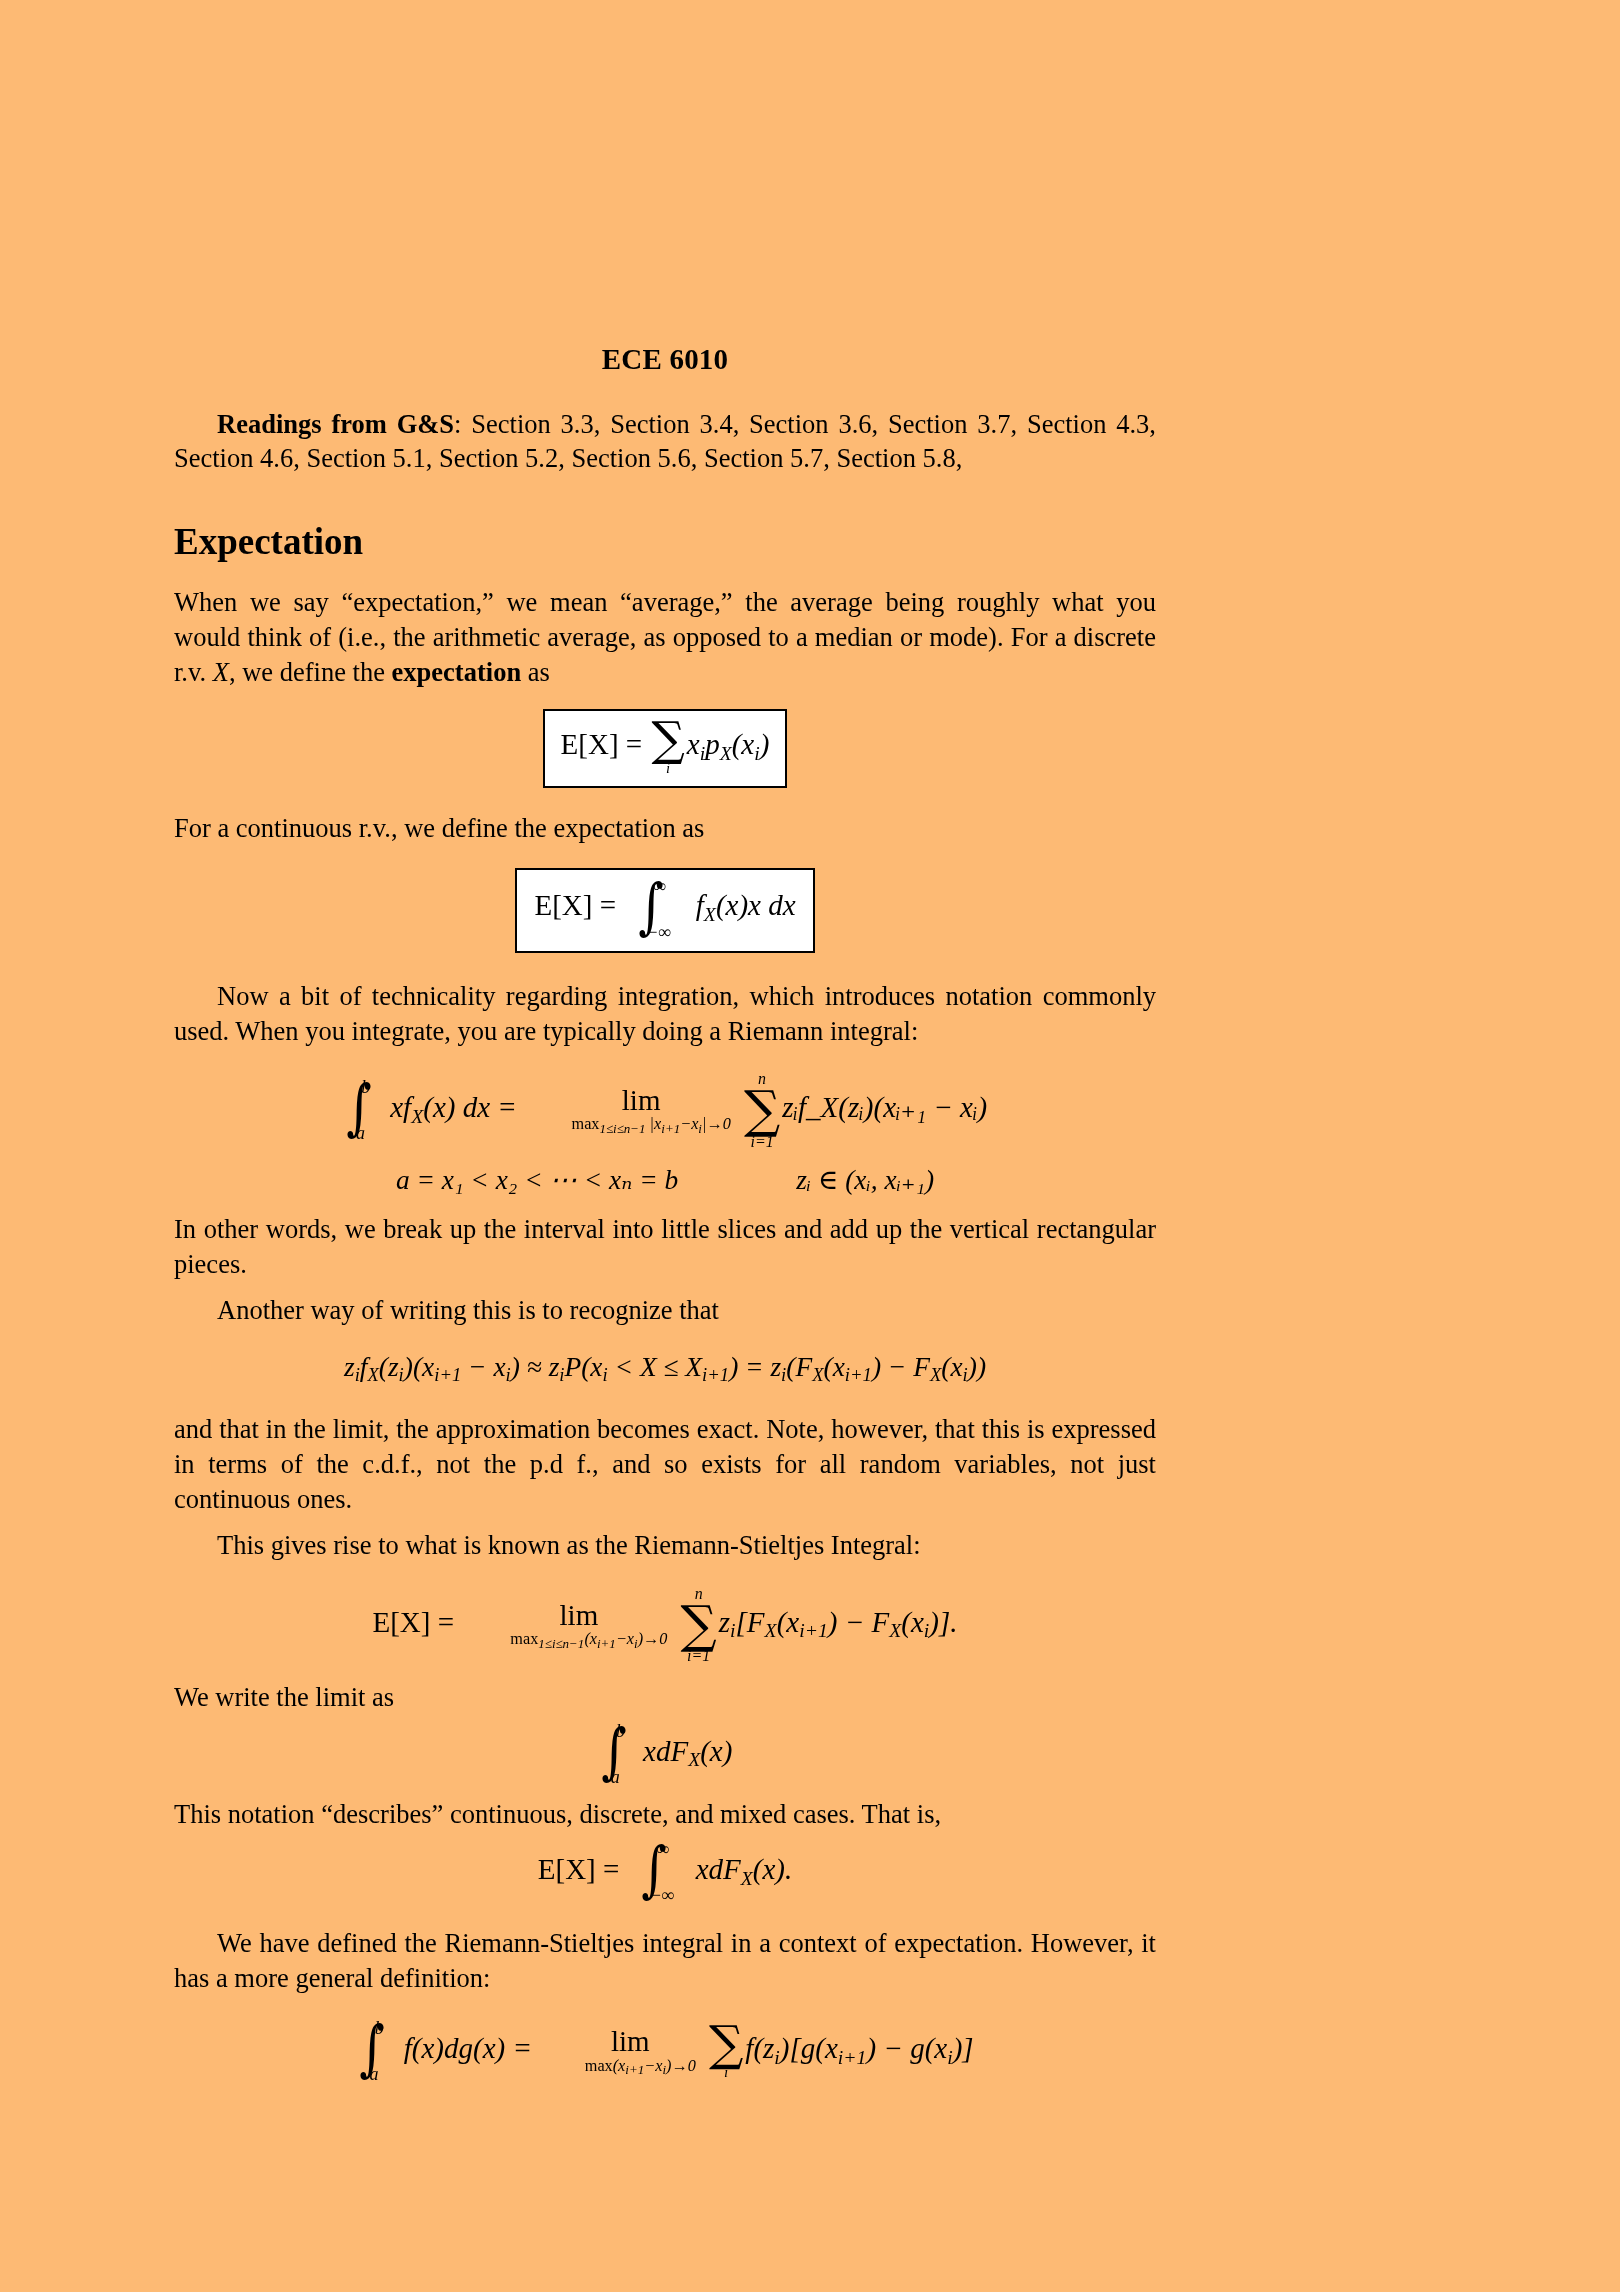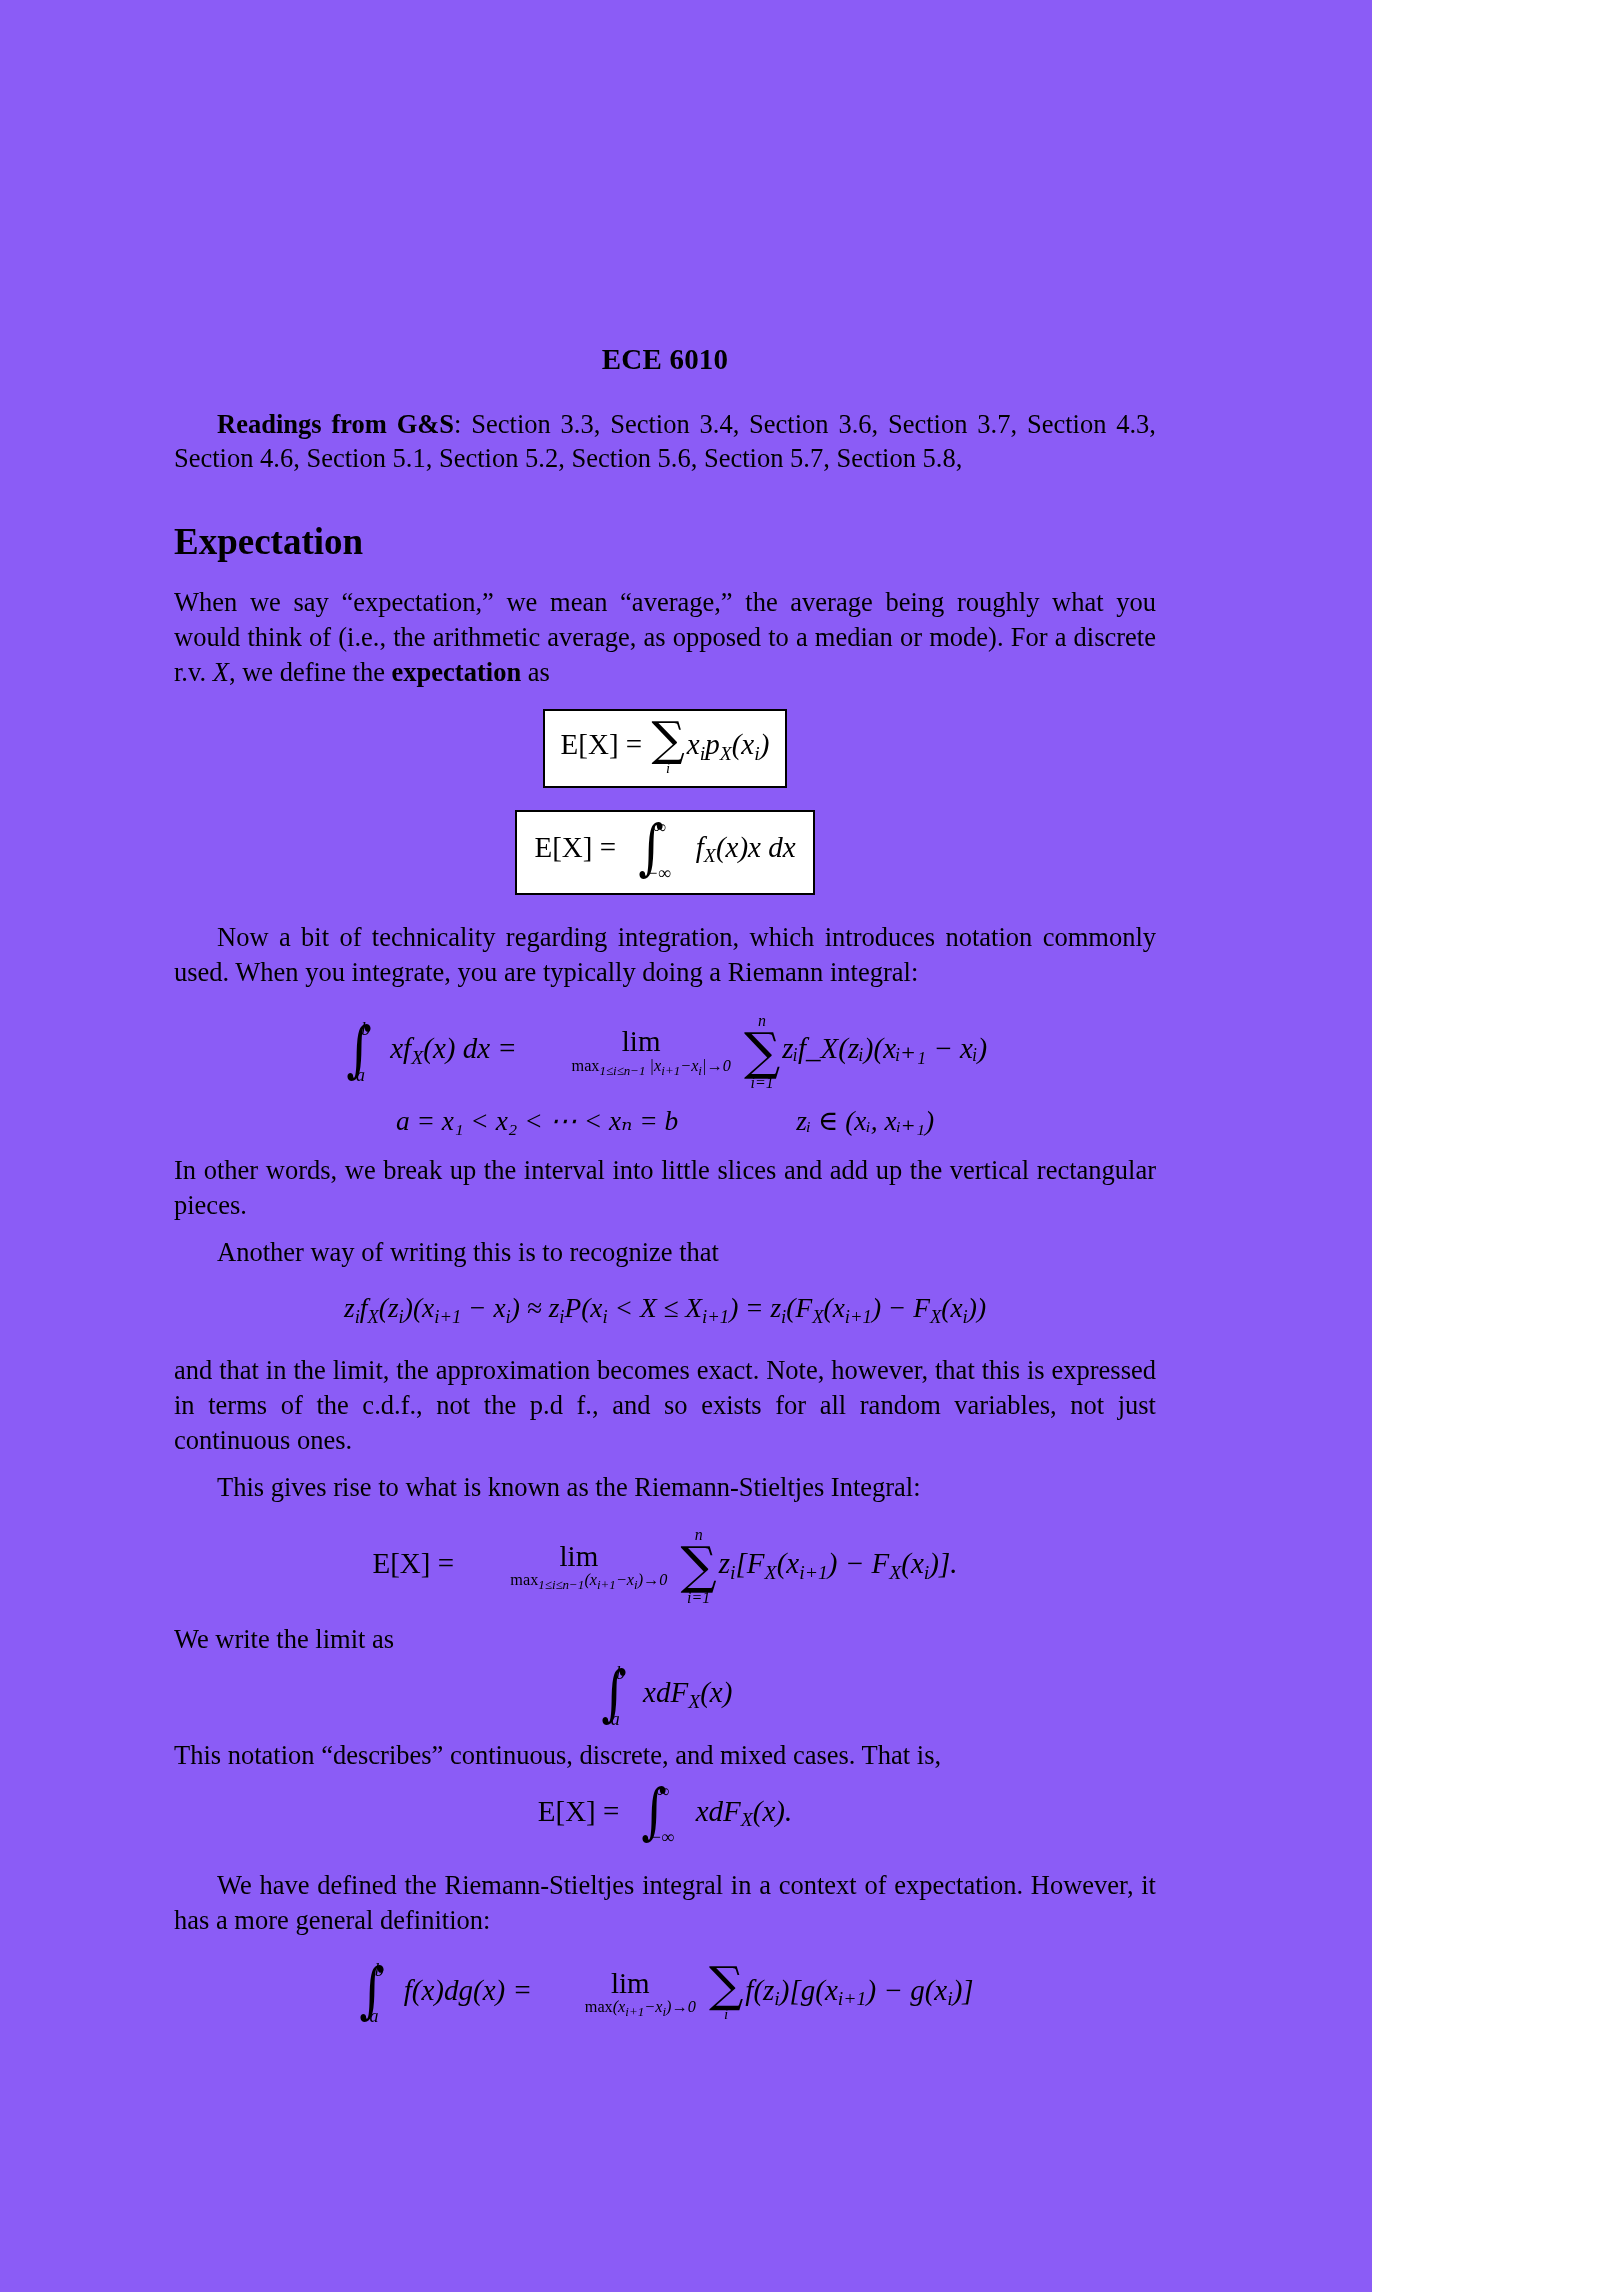--- a/index.html
+++ b/index.html
@@ -9,23 +9,23 @@
   }
   body {
     width: 1620px;
     height: 2293px;
     font-family: "Liberation Serif", "DejaVu Serif", serif;
     color: #000000;
     -webkit-font-smoothing: antialiased;
   }
   .page {
     position: relative;
-    width: 1372px;
+    width: 1620px;
     height: 2293px;
-    background: #8b5cf6;
+    background: #fdba74;
     overflow: hidden;
   }
   .content {
     position: absolute;
     left: 174px;
     top: 0;
     width: 982px;
   }
 
   
@@ -204,20 +204,21 @@
         <span class="math sz30">
           <span class="up">E[X] =</span>
           <span class="sumop" style="font-size:0.92em;">
             <span class="sglyph">∑</span>
             <span class="sbelow">i</span>
           </span><span>x</span><span class="sub">i</span><span>p</span><span class="sub">X</span><span>(x</span><span class="sub">i</span><span>)</span>
         </span>
       </span>
     </div>
 
+    <p class="body" style="margin-top:23.5px;">For a continuous r.v., we define the expectation as</p>
 
     <div class="box-wrap" style="margin-top:21.6px;">
       <span class="boxed" style="padding:13.7px 17.6px 17.6px 17.6px;">
         <span class="math sz30">
           <span class="up">E[X] =</span>
           <span class="intg" style="margin:0 29px 0 11.8px;">
             <span class="isign">∫</span>
             <span class="ilim-top">∞</span>
             <span class="ilim-bot">−∞</span>
           </span><span>f</span><span class="sub">X</span><span>(x)x dx</span>

